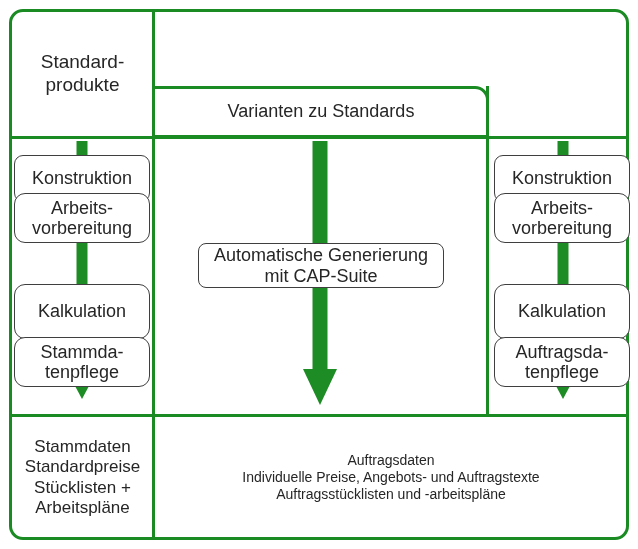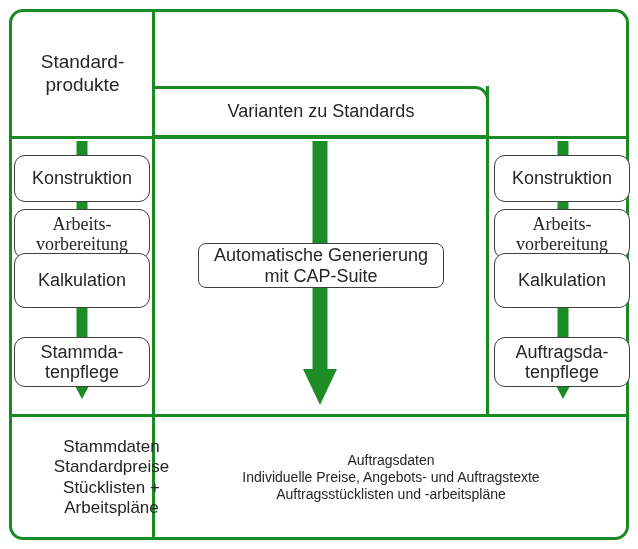--- a/index.html
+++ b/index.html
@@ -93,21 +93,20 @@
     font-size: 18px;
   }
 
   
   #stammdaten-cell {
     left: 12px;
     top: 418px;
     width: 141px;
     height: 119px;
     font-size: 17px;
-    margin-left: 29px;
   }
 
   #auftragsdaten-cell {
     left: 156px;
     top: 418px;
     width: 470px;
     height: 119px;
     font-size: 14px;
   }
 
@@ -185,23 +184,23 @@
     justify-content: center;
     text-align: center;
     color: #262626;
     font-size: 18px;
     line-height: 1.12;
   }
 
   .col-left  .step-box { left: 14px;  width: 136px; }
   .col-right .step-box { left: 494px; width: 136px; }
 
-  .step-1 { top: 155px; height: 47px; }
-  .step-2 { top: 209px; height: 50px; font-family: Liberation Serif, serif; }
-  .step-3 { top: 253px; height: 55px; }
+  .step-1 { top: 155px; height: 47px; border-radius: 9px; }
+  .step-2 { top: 193px; height: 50px; }
+  .step-3 { top: 284px; height: 55px; }
   .step-4 { top: 337px; height: 50px; }
 
   #cap-suite-box {
     position: absolute;
     left: 198px;
     top: 243px;
     width: 246px;
     height: 45px;
     background: #ffffff;
     border: 1.6px solid #3f3f3f;

